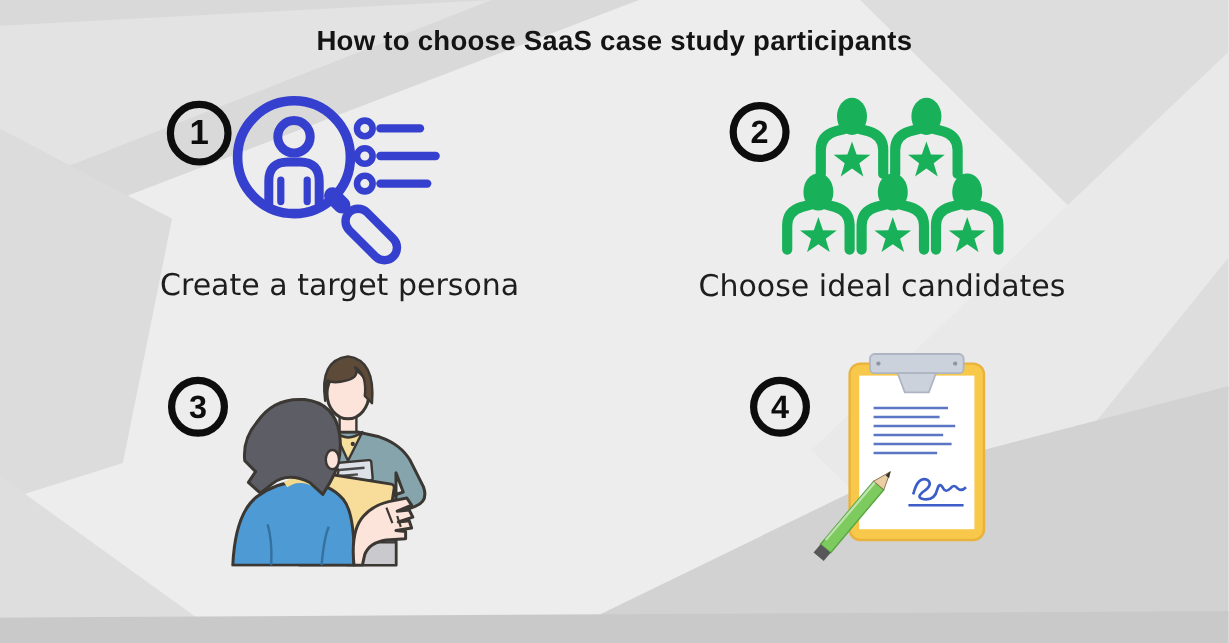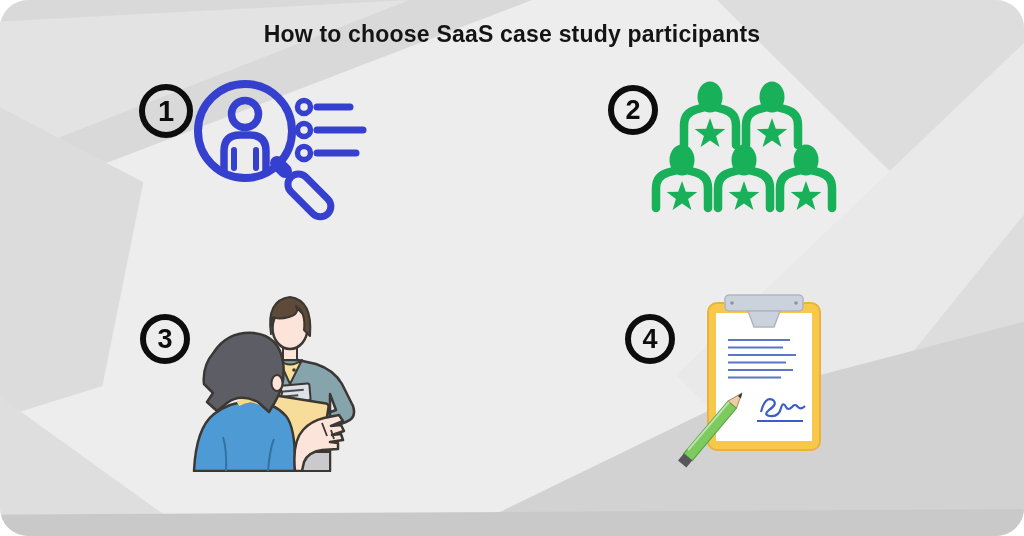--- a/index.html
+++ b/index.html
@@ -1,20 +1,19 @@
 <!DOCTYPE html>
 <html><head>
 <meta charset="utf-8">
 <style>
   html,body{margin:0;padding:0;}
   body{font-family:"Liberation Sans",sans-serif;}
   #canvas{
     position:relative;width:1024px;height:536px;overflow:hidden;
     background:#ededed;
-    border-radius:28px;
   }
   
   .facet{position:absolute;inset:0;pointer-events:none;}
   .facet.f-topleft{background:#d9d9d9;clip-path:polygon(0 0,52% 0,0 38%);}
   .facet.f-topleft2{background:#e3e3e3;clip-path:polygon(0 4%,40% 0,0 30%);}
   .facet.f-leftmid{background:#dcdcdc;clip-path:polygon(0 20%,14% 34%,10% 72%,0 78%);}
   .facet.f-right{background:#dddddd;clip-path:polygon(100% 0,100% 62%,72% 100%,88% 34%,70% 0);}
   .facet.f-rightlight{background:#e9e9e9;clip-path:polygon(100% 8%,100% 40%,78% 92%,66% 70%);}
   .facet.f-botright{background:#d2d2d2;clip-path:polygon(100% 60%,100% 100%,44% 100%,72% 74%);}
   .facet.f-botstrip{background:#c9c9c9;clip-path:polygon(0 96%,100% 95%,100% 100%,0 100%);}
@@ -184,14 +183,16 @@
       <g>
         <polygon points="-1.2,163.5 7.2,170.6 51.5,118.1 43.1,111.0" fill="#7dca5f" stroke="#5aa843" stroke-width="1.2"></polygon>
         <polygon points="51.5,118.1 43.1,111.0 57,103" fill="#ebcfa3" stroke="#8a6f4d" stroke-width="0.8"></polygon>
         <polygon points="55.9,108.6 52.9,106.0 57,103" fill="#333333"></polygon>
         <polygon points="-1.2,163.5 7.2,170.6 1.4,177.5 -7,170.4" fill="#57575a"></polygon>
         <line x1="3" y1="160" x2="44" y2="112" stroke="rgba(255,255,255,0.5)" stroke-width="2"></line>
       </g>
     </svg>
   </div>
 
+  <div class="step-label l1">Create a target persona</div>
+  <div class="step-label l2">Choose ideal candidates</div>
 
 </div>
 
 </body></html>

